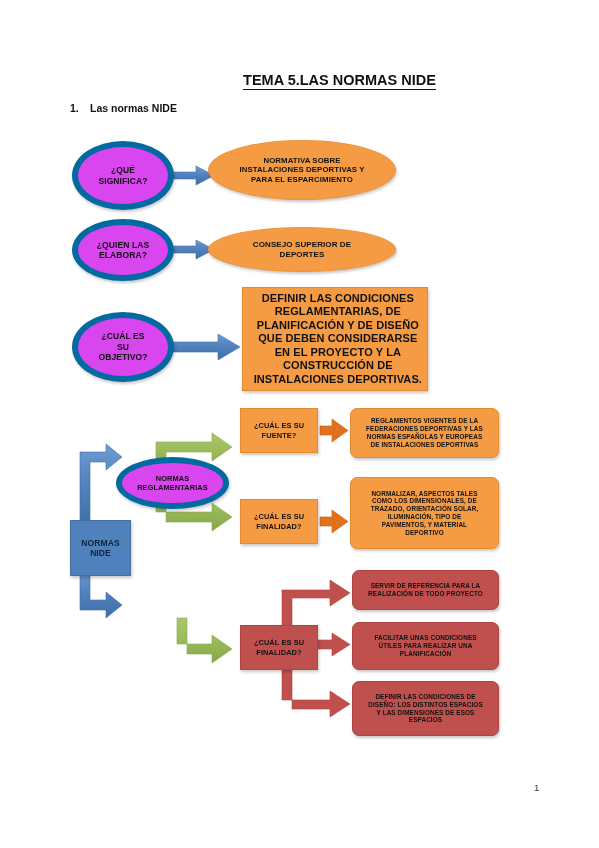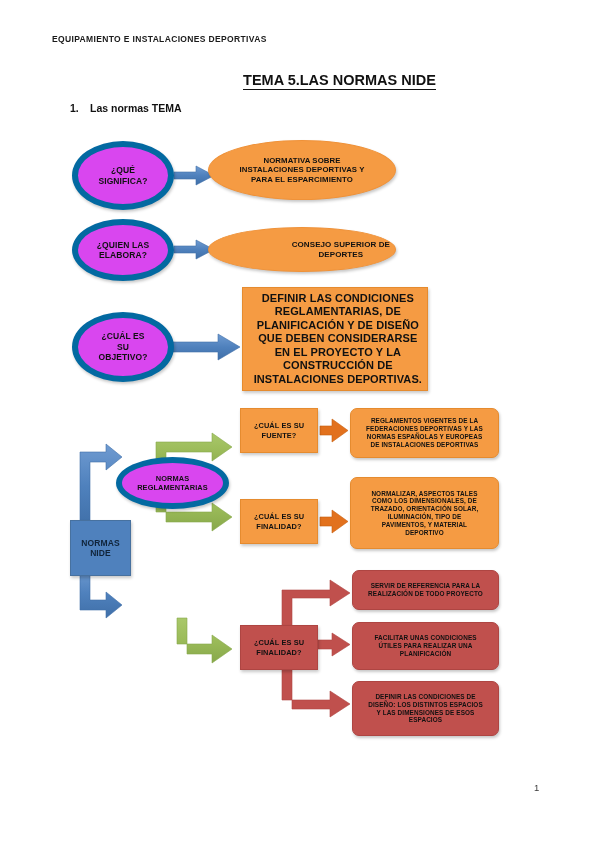--- a/index.html
+++ b/index.html
@@ -129,26 +129,25 @@
     left: 0; top: 0;
     width: 599px; height: 848px;
     pointer-events: none;
   }
 </style>
 </head>
 <body>
 
 <div class="page">
 
-  <div class="doc-header">EQUIPAMIENTO E INSTALACIONES DEPORTIVAS</div>
 
   <div class="doc-title"><span>TEMA 5.LAS NORMAS NIDE</span></div>
 
   <div class="list-num">1.</div>
-  <div class="list-item-text">Las normas TEMA</div>
+  <div class="list-item-text">Las normas NIDE</div>
 
   <svg class="arrow-layer" viewBox="0 0 599 848" xmlns="http://www.w3.org/2000/svg">
     <defs>
       <linearGradient id="gblue" x1="0" y1="0" x2="0" y2="1">
         <stop offset="0%" stop-color="#6f9bd1"></stop>
         <stop offset="50%" stop-color="#4f81bd"></stop>
         <stop offset="100%" stop-color="#3f6fa8"></stop>
       </linearGradient>
       <linearGradient id="ggreen" x1="0" y1="0" x2="0" y2="1">
         <stop offset="0%" stop-color="#a9c86a"></stop>
@@ -219,21 +218,21 @@
     <span class="label" style="white-space:pre-line;">NORMATIVA SOBRE
 INSTALACIONES DEPORTIVAS Y
 PARA EL ESPARCIMIENTO</span>
   </div>
 
   <div class="node ellipse-green" style="left:72px; top:219px; width:102px; height:62px; font-size:8.5px;">
     <span class="label" style="white-space:pre-line;">¿QUIEN LAS
 ELABORA?</span>
   </div>
 
-  <div class="node ellipse-orange" style="left:208px; top:227px; width:188px; height:45px; font-size:8px;justify-content:flex-end;">
+  <div class="node ellipse-orange" style="left:208px; top:227px; width:188px; height:45px; font-size:8px;">
     <span class="label" style="white-space:pre-line;">CONSEJO SUPERIOR DE
 DEPORTES</span>
   </div>
 
   <div class="node ellipse-green" style="left:72px; top:312px; width:102px; height:70px; font-size:8.5px;">
     <span class="label" style="white-space:pre-line;">¿CUÁL ES
 SU
 OBJETIVO?</span>
   </div>
 

